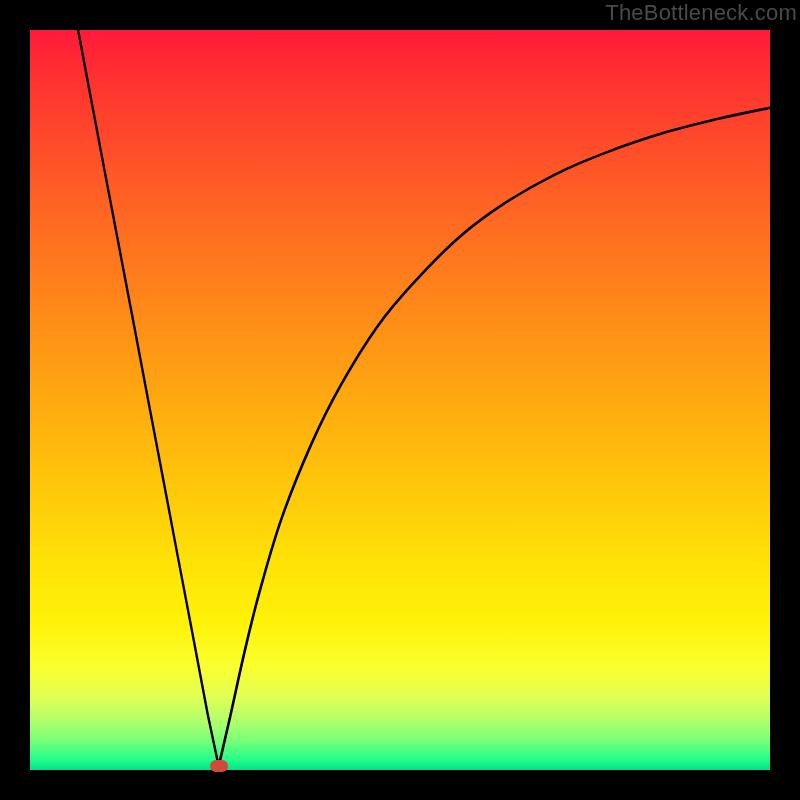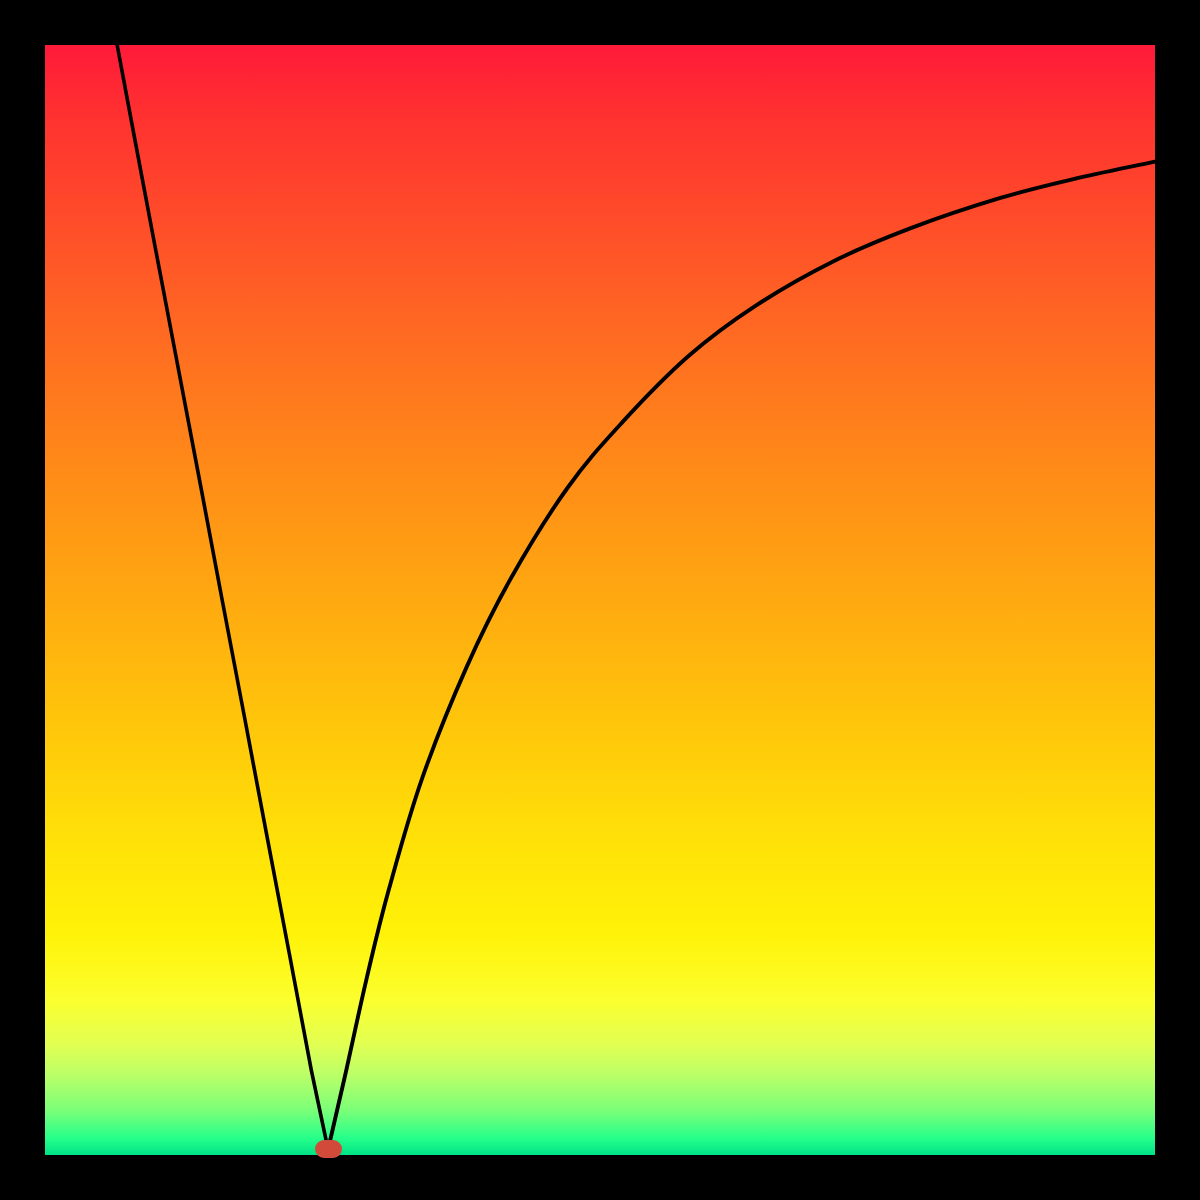--- a/index.html
+++ b/index.html
@@ -66,20 +66,21 @@
     top: 0;
     width: 740px;
     height: 740px;
     overflow: visible;
   }
 </style>
 </head>
 <body>
 
 <div class="frame">
+  <div class="watermark">TheBottleneck.com</div>
   <div class="plot">
     <svg class="curve" viewBox="0 0 740 740" preserveAspectRatio="none">
       <path id="left-path" fill="none" stroke="#000" stroke-width="2.4" stroke-linecap="round" stroke-linejoin="round" d="M48.10 0.00 L59.20 59.20 L74.00 137.64 L88.80 215.34 L103.60 293.04 L118.40 371.48 L133.20 449.18 L148.00 527.62 L162.80 605.32 L177.60 683.76 L188.70 736.30 "></path>
       <path id="right-path" fill="none" stroke="#000" stroke-width="2.6" stroke-linecap="round" stroke-linejoin="round" d="M 188.70 736.30 C 190.70 727.64, 195.14 708.85, 199.80 688.20 C 204.46 667.55, 209.27 644.24, 214.60 621.60 C 219.93 598.96, 222.74 586.38, 229.40 562.40 C 236.06 538.42, 242.28 515.04, 251.60 488.40 C 260.92 461.76, 270.54 438.38, 281.20 414.40 C 291.86 390.42, 298.81 376.51, 310.80 355.20 C 322.79 333.89, 334.48 314.65, 347.80 296.00 C 361.12 277.35, 370.15 267.58, 384.80 251.60 C 399.45 235.62, 413.22 221.19, 429.20 207.20 C 445.18 193.21, 456.28 185.22, 473.60 173.90 C 490.92 162.58, 506.75 153.62, 525.40 144.30 C 544.05 134.98, 557.22 129.69, 577.20 122.10 C 597.18 114.51, 616.42 108.11, 636.40 102.12 C 656.38 96.13, 669.55 93.20, 688.20 88.80 C 706.85 84.40, 730.68 79.70, 740.00 77.70 "></path>
     </svg>
     <div id="marker" class="marker" style="left: 188.7px; top: 736.3px; background: rgb(210, 74, 58);"></div>
   </div>
 </div>
 
 </body></html>

